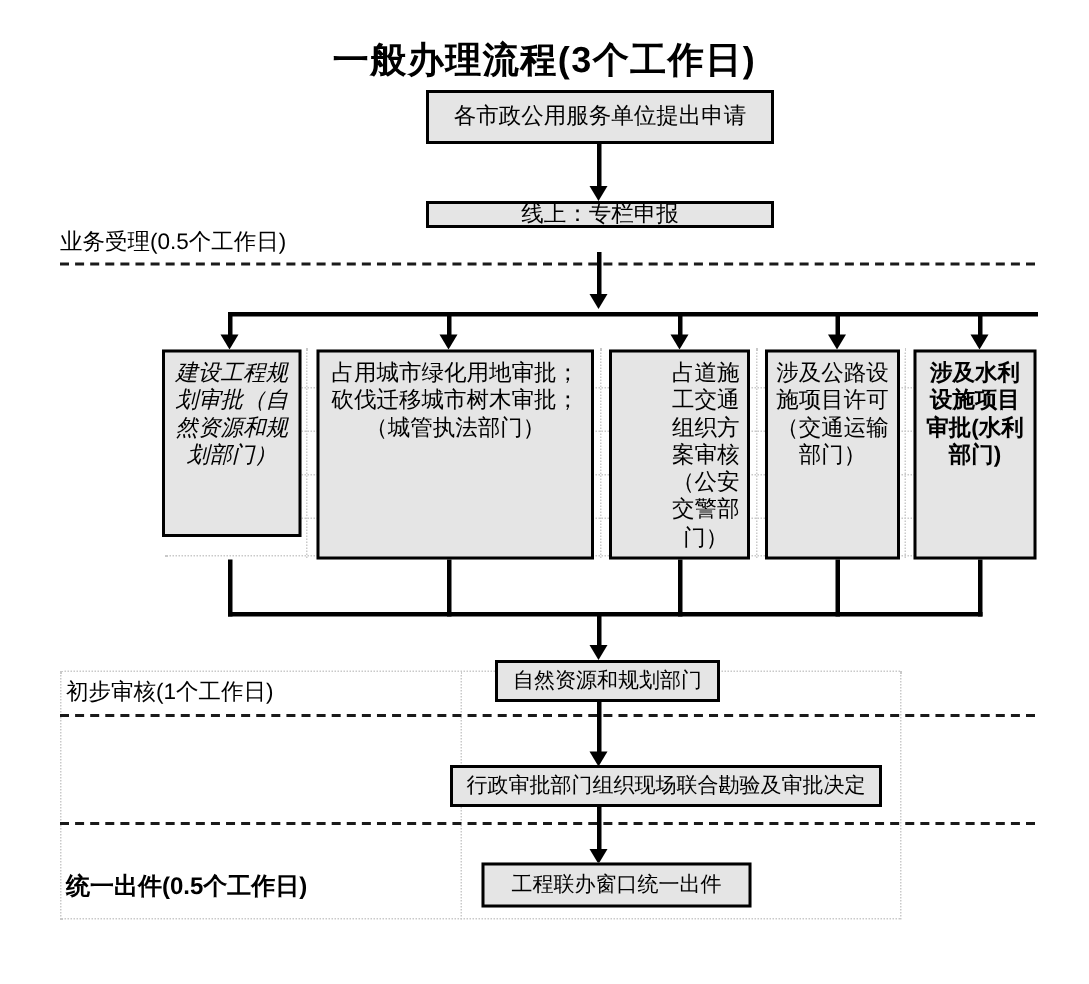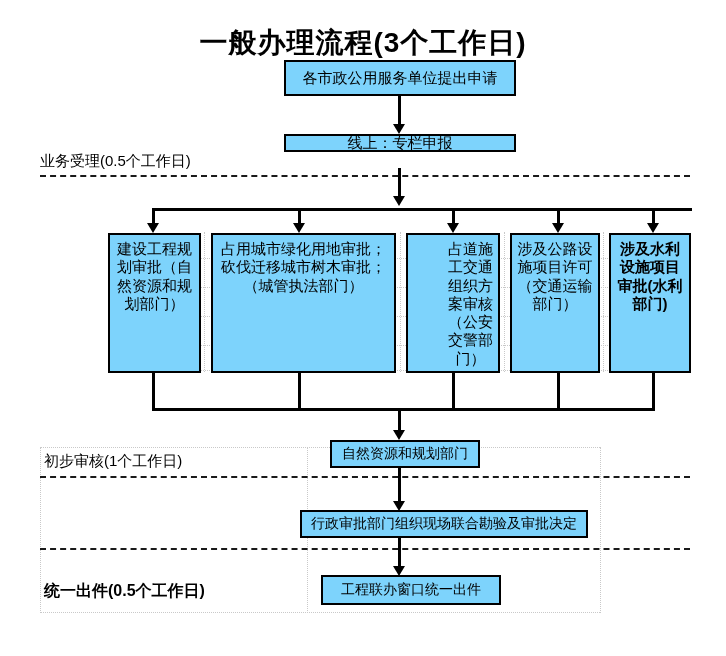--- a/index.html
+++ b/index.html
@@ -10,28 +10,28 @@
     color:#000;
     overflow:hidden;
   }
   #stage{position:relative;width:726px;height:656px;}
 
   
   .abs{position:absolute;box-sizing:border-box;}
 
   
   .title{
-    font-size:28px;font-weight:700;letter-spacing:1px;
+    font-size:24px;font-weight:700;letter-spacing:1px;
     text-align:center;white-space:nowrap;
   }
 
   
   .box{
     border:2px solid #000;
-    background:#7dd3fc;
+    background:#e5e5e5;
     display:flex;align-items:center;justify-content:center;
     text-align:center;
     font-size:15px;
     line-height:1.22;
     padding:2px 4px;
   }
   .box.tall{align-items:flex-start;padding-top:5px;}
   .box .txt{width:100%;}
 
   
@@ -104,21 +104,21 @@
   <div class="gridh" style="left:110px;top:258px;width:580px;"></div>
   <div class="gridh" style="left:110px;top:287px;width:580px;"></div>
   <div class="gridh" style="left:110px;top:316px;width:580px;"></div>
   <div class="gridh" style="left:110px;top:345px;width:580px;"></div>
   <div class="gridh" style="left:110px;top:370px;width:580px;"></div>
   <div class="gridv" style="left:204px;top:232px;height:140px;"></div>
   <div class="gridv" style="left:400px;top:232px;height:140px;"></div>
   <div class="gridv" style="left:504px;top:232px;height:140px;"></div>
   <div class="gridv" style="left:603px;top:232px;height:140px;"></div>
 
-  <div class="abs box tall" style="left:108px;top:233px;width:93px;height:140px;">
+  <div class="abs box tall" style="left:108px;top:233px;width:93px;height:125px;font-style:italic;">
     <span class="txt">建设工程规划审批（自然资源和规划部门）</span>
   </div>
 
   <div class="abs box tall" style="left:211px;top:233px;width:185px;height:140px;">
     <span class="txt">占用城市绿化用地审批；砍伐迁移城市树木审批；（城管执法部门）</span>
   </div>
 
   <div class="abs box tall" style="left:406px;top:233px;width:94px;height:140px;padding-left:39px;">
     <span class="txt">占道施工交通组织方案审核（公安交警部门）</span>
   </div>

